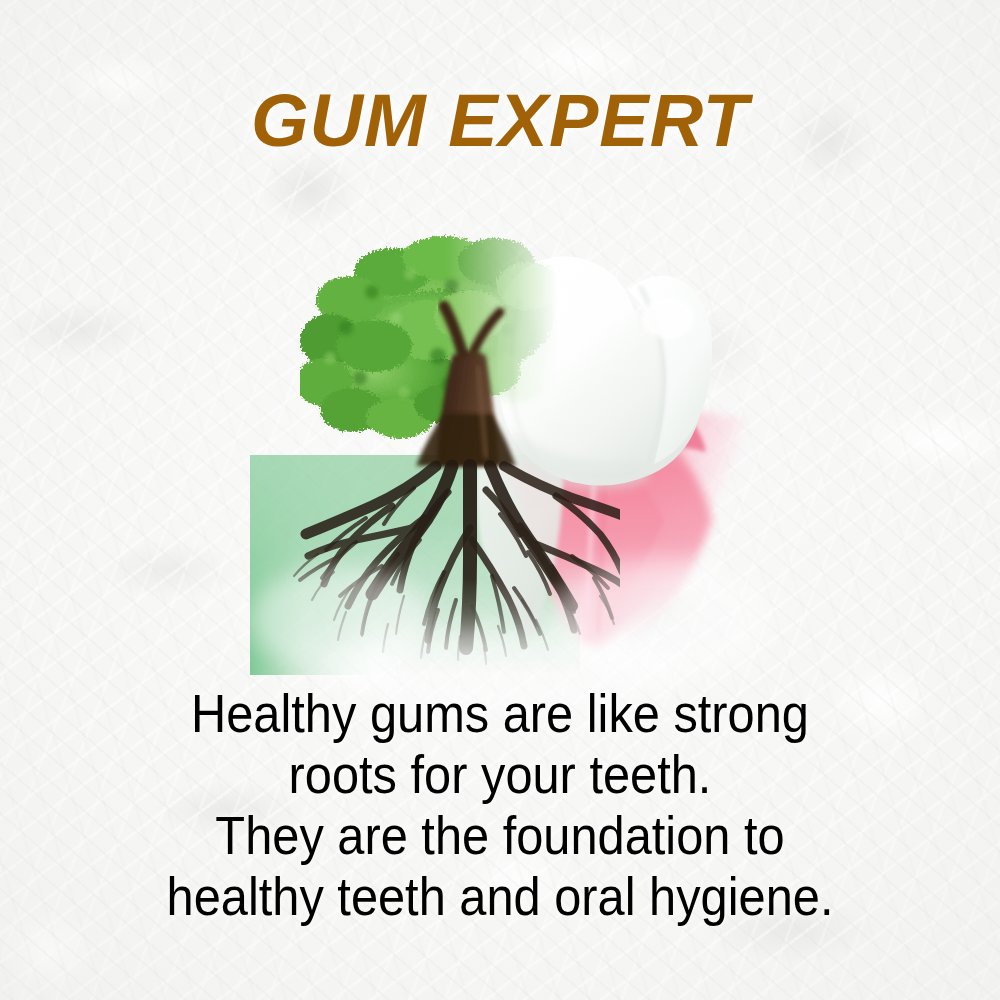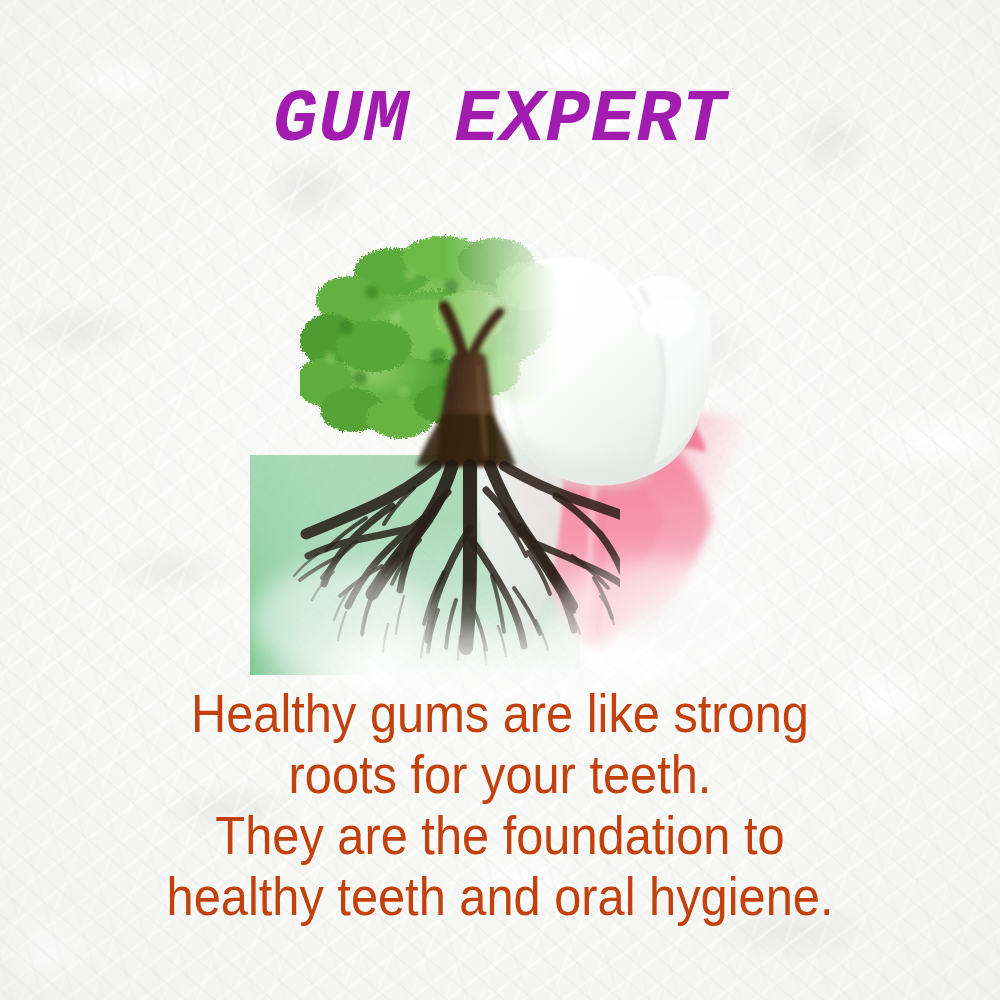--- a/index.html
+++ b/index.html
@@ -66,26 +66,26 @@
     background: radial-gradient(ellipse 760px 720px at 50% 48%, rgba(255,255,255,.55) 0%, rgba(255,255,255,0) 62%, rgba(231,231,230,.35) 100%);
   }
 
   
   .title {
     position: absolute;
     top: 78px;
     left: 0;
     width: 1000px;
     text-align: center;
-    font-family: Liberation Mono, monospace;
+    font-family: Liberation Sans, sans-serif;
     font-weight: bold;
     font-style: italic;
     font-size: 74px;
     letter-spacing: 1px;
-    color: #a21caf;
+    color: #a16207;
     text-shadow: 0 0 10px rgba(255,255,255,.95), 0 0 22px rgba(255,255,255,.8);
     white-space: nowrap;
   }
 
   
   .art {
     position: absolute;
     left: 0;
     top: 0;
     width: 1000px;
@@ -94,21 +94,21 @@
   }
   .art svg { display: block; }
 
   
   .copy {
     position: absolute;
     top: 683px;
     left: 0;
     width: 1000px;
     text-align: center;
-    color: #c2410c;
+    color: #000000;
     font-family: "Liberation Sans Narrow", "Liberation Sans", sans-serif;
     font-size: 53px;
     line-height: 61px;
     font-weight: 400;
     text-shadow: 0 0 8px rgba(255,255,255,.9);
   }
   .copy .ln {
     display: block;
     white-space: nowrap;
     transform: scaleX(.92);

